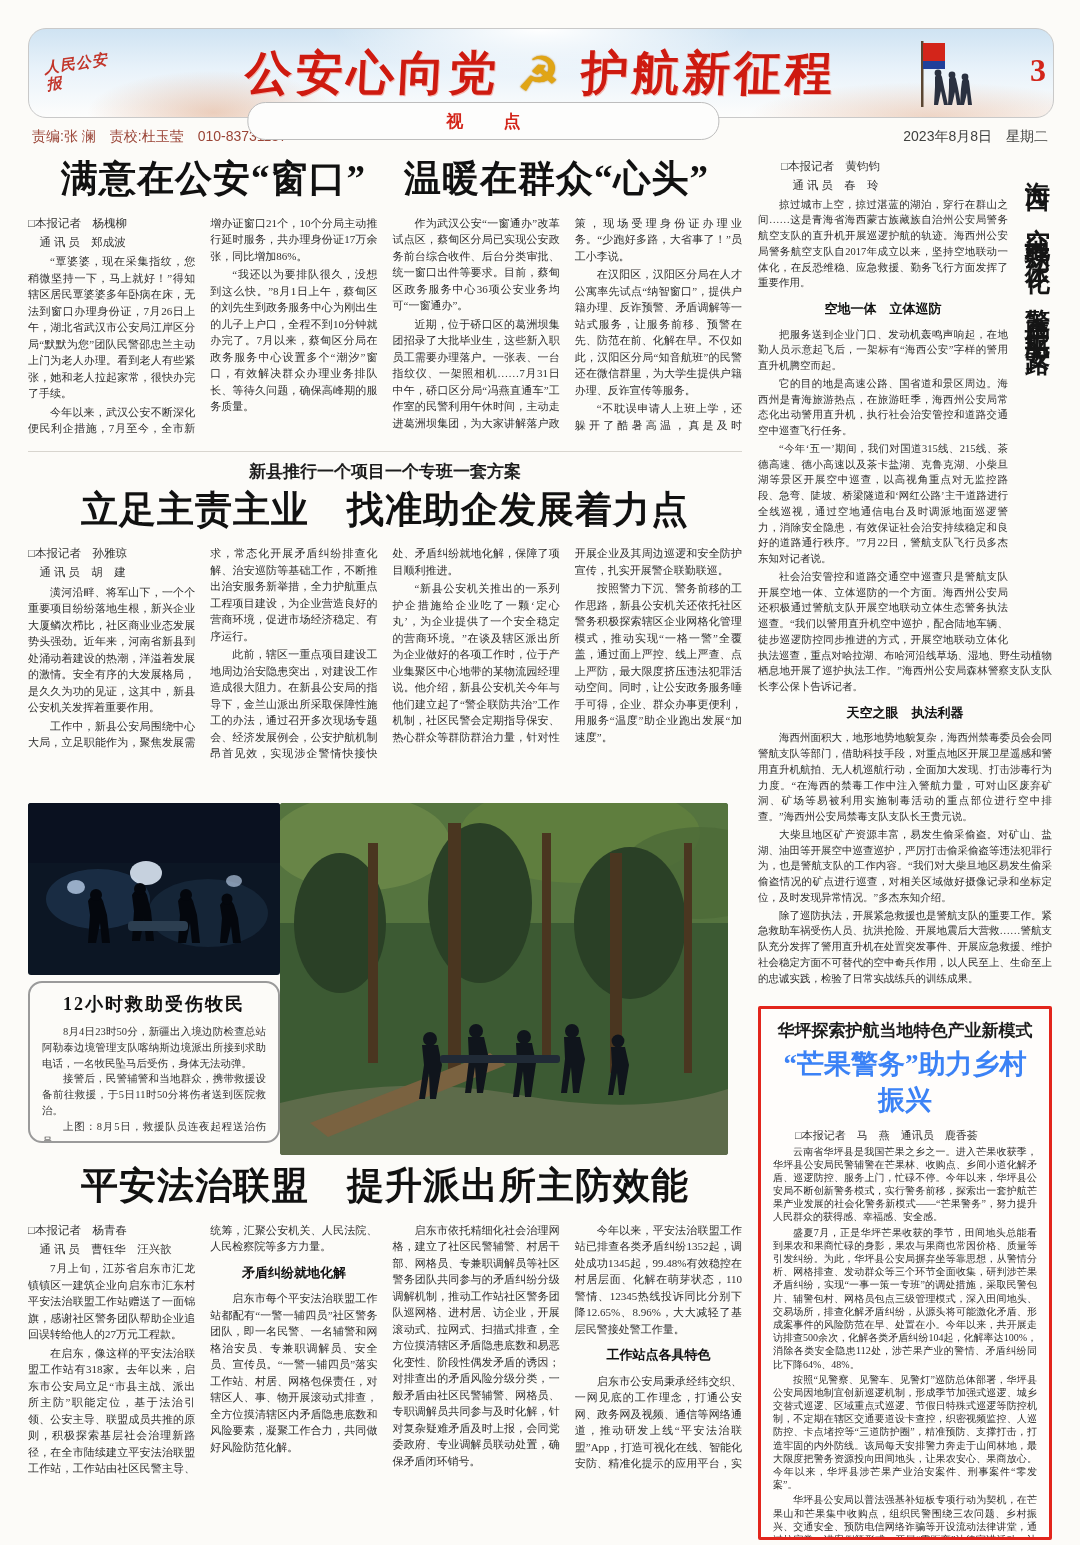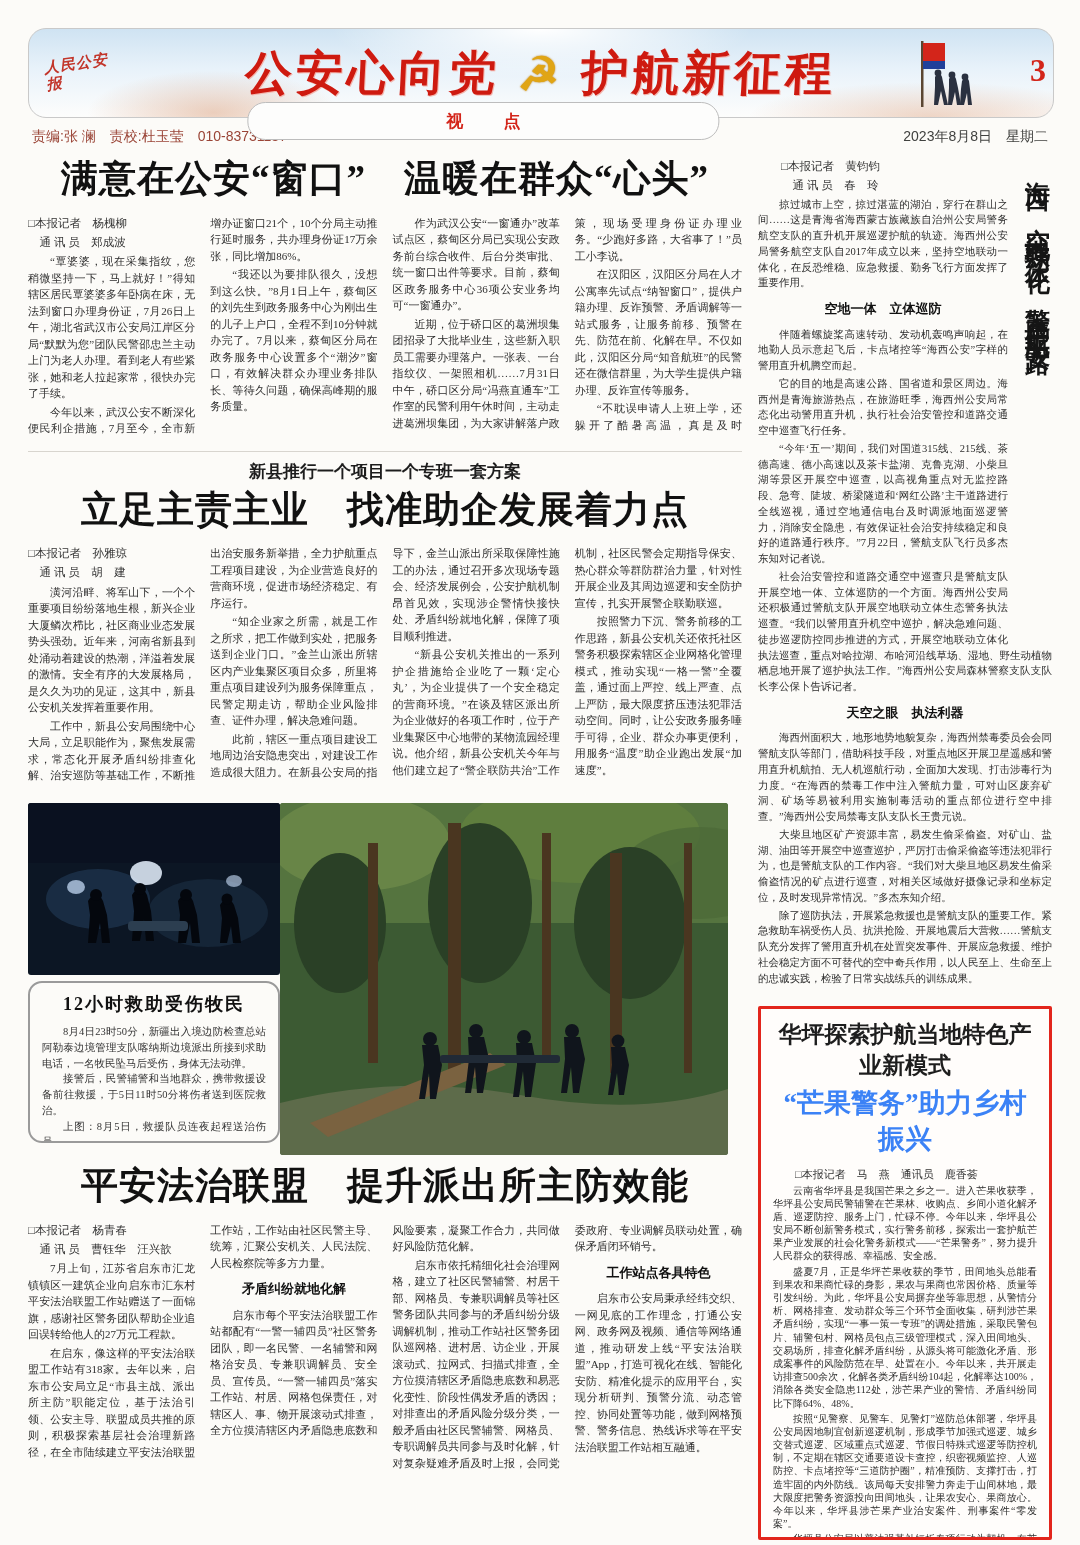--- a/index.html
+++ b/index.html
@@ -55,21 +55,21 @@
   .caption-box h3{margin:0 0 6px;text-align:center;font-size:18px;letter-spacing:2px;color:#111;}
   .caption-box p{margin:0;text-indent:2em;text-align:justify;}
   .caption-box p.note{text-indent:2em;}
   
   .haixi{height:836px;overflow:hidden;font-size:10.5px;line-height:1.5;text-align:justify;color:#2e2e2e;}
   .haixi p{margin:0 0 2px;text-indent:2em;}
   .vtitle{float:right;writing-mode:vertical-rl;font-size:25px;font-weight:bold;color:#151515;
           height:472px;margin:4px 0 10px 14px;letter-spacing:7px;line-height:1.2;}
   .redbox{margin-top:12px;border:3px solid #e2251c;border-radius:2px;padding:10px 12px;
           height:508px;overflow:hidden;background:#fffdfb;}
-  .redbox .kicker{font-size:23px;margin:0 0 4px;}
+  .redbox .kicker{font-size:17px;margin:0 0 4px;}
   .redbox .headline2{text-align:center;font-size:27px;font-weight:bold;color:#3b82f6;margin:0 0 10px;}
   .redbox .body{font-size:10px;line-height:1.32;text-align:justify;color:#2e2e2e;}
   .redbox .body p{margin:0 0 2px;text-indent:2em;}
   .redbox p.byline{font-size:11px;}
 </style>
 </head>
 <body>
 
 <div class="page">
 
@@ -127,21 +127,20 @@
       <div class="divider"></div>
 
       <div>
         <div class="kicker">新县推行一个项目一个专班一套方案</div>
         <div class="headline">立足主责主业　找准助企发展着力点</div>
         <div class="art-body h250">
           <p class="byline">□本报记者　孙雅琼</p>
           <p class="byline">　通 讯 员　胡　建</p>
           <p>潢河沿畔、将军山下，一个个重要项目纷纷落地生根，新兴企业大厦鳞次栉比，社区商业业态发展势头强劲。近年来，河南省新县到处涌动着建设的热潮，洋溢着发展的激情。安全有序的大发展格局，是久久为功的见证，这其中，新县公安机关发挥着重要作用。</p>
           <p>工作中，新县公安局围绕中心大局，立足职能作为，聚焦发展需求，常态化开展矛盾纠纷排查化解、治安巡防等基础工作，不断推出治安服务新举措，全力护航重点工程项目建设，为企业营造良好的营商环境，促进市场经济稳定、有序运行。</p>
-          <p>“知企业家之所需，就是工作之所求，把工作做到实处，把服务送到企业门口。”金兰山派出所辖区内产业集聚区项目众多，所里将重点项目建设列为服务保障重点，民警定期走访，帮助企业风险排查、证件办理，解决急难问题。</p>
           <p>此前，辖区一重点项目建设工地周边治安隐患突出，对建设工作造成很大阻力。在新县公安局的指导下，金兰山派出所采取保障性施工的办法，通过召开多次现场专题会、经济发展例会，公安护航机制昂首见效，实现涉企警情快接快处、矛盾纠纷就地化解，保障了项目顺利推进。</p>
           <p>“新县公安机关推出的一系列护企措施给企业吃了一颗‘定心丸’，为企业提供了一个安全稳定的营商环境。”在谈及辖区派出所为企业做好的各项工作时，位于产业集聚区中心地带的某物流园经理说。他介绍，新县公安机关今年与他们建立起了“警企联防共治”工作机制，社区民警会定期指导保安、热心群众等群防群治力量，针对性开展企业及其周边巡逻和安全防护宣传，扎实开展警企联勤联巡。</p>
           <p>按照警力下沉、警务前移的工作思路，新县公安机关还依托社区警务积极探索辖区企业网格化管理模式，推动实现“一格一警”全覆盖，通过面上严控、线上严查、点上严防，最大限度挤压违法犯罪活动空间。同时，让公安政务服务唾手可得，企业、群众办事更便利，用服务“温度”助企业跑出发展“加速度”。</p>
         </div>
       </div>
 
       <div class="photo-row">
         <div class="photo-left">
           <svg class="photo" width="252" height="172" viewBox="0 0 252 172">
             <rect width="252" height="172" fill="#0c1624"></rect>
@@ -210,39 +209,40 @@
       <div>
         <div class="headline">平安法治联盟　提升派出所主防效能</div>
         <div class="art-body h260">
           <p class="byline">□本报记者　杨青春</p>
           <p class="byline">　通 讯 员　曹钰华　汪兴歆</p>
           <p>7月上旬，江苏省启东市汇龙镇镇区一建筑企业向启东市汇东村平安法治联盟工作站赠送了一面锦旗，感谢社区警务团队帮助企业追回误转给他人的27万元工程款。</p>
           <p>在启东，像这样的平安法治联盟工作站有318家。去年以来，启东市公安局立足“市县主战、派出所主防”职能定位，基于法治引领、公安主导、联盟成员共推的原则，积极探索基层社会治理新路径，在全市陆续建立平安法治联盟工作站，工作站由社区民警主导、统筹，汇聚公安机关、人民法院、人民检察院等多方力量。</p>
           <p class="subhead">矛盾纠纷就地化解</p>
           <p>启东市每个平安法治联盟工作站都配有“一警一辅四员”社区警务团队，即一名民警、一名辅警和网格治安员、专兼职调解员、安全员、宣传员。“一警一辅四员”落实工作站、村居、网格包保责任，对辖区人、事、物开展滚动式排查，全方位摸清辖区内矛盾隐患底数和风险要素，凝聚工作合力，共同做好风险防范化解。</p>
           <p>启东市依托精细化社会治理网格，建立了社区民警辅警、村居干部、网格员、专兼职调解员等社区警务团队共同参与的矛盾纠纷分级调解机制，推动工作站社区警务团队巡网格、进村居、访企业，开展滚动式、拉网式、扫描式排查，全方位摸清辖区矛盾隐患底数和易恶化变性、阶段性偶发矛盾的诱因；对排查出的矛盾风险分级分类，一般矛盾由社区民警辅警、网格员、专职调解员共同参与及时化解，针对复杂疑难矛盾及时上报，会同党委政府、专业调解员联动处置，确保矛盾闭环销号。</p>
+          <p>今年以来，平安法治联盟工作站已排查各类矛盾纠纷1352起，调处成功1345起，99.48%有效稳控在村居层面、化解在萌芽状态，110警情、12345热线投诉同比分别下降12.65%、8.96%，大大减轻了基层民警接处警工作量。</p>
           <p class="subhead">工作站点各具特色</p>
           <p>启东市公安局秉承经纬交织、一网见底的工作理念，打通公安网、政务网及视频、通信等网络通道，推动研发上线“平安法治联盟”App，打造可视化在线、智能化安防、精准化提示的应用平台，实现分析研判、预警分流、动态管控、协同处置等功能，做到网格预警、警务信息、热线诉求等在平安法治联盟工作站相互融通。</p>
 
         </div>
       </div>
     </div>
 
     <div class="side-col">
 
       <div class="haixi">
         <div class="vtitle">海西：空地联动一体化　警鹰护航平安路</div>
         <p class="byline">□本报记者　黄钧钧</p>
         <p class="byline">　通 讯 员　春　玲</p>
         <p>掠过城市上空，掠过湛蓝的湖泊，穿行在群山之间……这是青海省海西蒙古族藏族自治州公安局警务航空支队的直升机开展巡逻护航的轨迹。海西州公安局警务航空支队自2017年成立以来，坚持空地联动一体化，在反恐维稳、应急救援、勤务飞行方面发挥了重要作用。</p>
         <p class="subhead">空地一体　立体巡防</p>
-        <p>伴随着螺旋桨高速转动、发动机轰鸣声响起，在地勤人员示意起飞后，卡点堵控等“海西公安”字样的警用直升机腾空而起。</p>
+        <p>把服务送到企业门口、发动机轰鸣声响起，在地勤人员示意起飞后，一架标有“海西公安”字样的警用直升机腾空而起。</p>
         <p>它的目的地是高速公路、国省道和景区周边。海西州是青海旅游热点，在旅游旺季，海西州公安局常态化出动警用直升机，执行社会治安管控和道路交通空中巡查飞行任务。</p>
         <p>“今年‘五一’期间，我们对国道315线、215线、茶德高速、德小高速以及茶卡盐湖、克鲁克湖、小柴旦湖等景区开展空中巡查，以高视角重点对无监控路段、急弯、陡坡、桥梁隧道和‘网红公路’主干道路进行全线巡视，通过空地通信电台及时调派地面巡逻警力，消除安全隐患，有效保证社会治安持续稳定和良好的道路通行秩序。”7月22日，警航支队飞行员多杰东知对记者说。</p>
-        <p>社会治安管控和道路交通空中巡查只是警航支队开展空地一体、立体巡防的一个方面。海西州公安局还积极通过警航支队开展空地联动立体生态警务执法巡查。“我们以警用直升机空中巡护，解决急难问题、徒步巡逻防控同步推进的方式，开展空地联动立体化执法巡查，重点对哈拉湖、布哈河沿线草场、湿地、野生动植物栖息地开展了巡护执法工作。”海西州公安局森林警察支队支队长李公保卜告诉记者。</p>
+        <p>社会治安管控和道路交通空中巡查只是警航支队开展空地一体、立体巡防的一个方面。海西州公安局还积极通过警航支队开展空地联动立体生态警务执法巡查。“我们以警用直升机空中巡护，配合陆地车辆、徒步巡逻防控同步推进的方式，开展空地联动立体化执法巡查，重点对哈拉湖、布哈河沿线草场、湿地、野生动植物栖息地开展了巡护执法工作。”海西州公安局森林警察支队支队长李公保卜告诉记者。</p>
         <p class="subhead">天空之眼　执法利器</p>
         <p>海西州面积大，地形地势地貌复杂，海西州禁毒委员会会同警航支队等部门，借助科技手段，对重点地区开展卫星遥感和警用直升机航拍、无人机巡航行动，全面加大发现、打击涉毒行为力度。“在海西的禁毒工作中注入警航力量，可对山区废弃矿洞、矿场等易被利用实施制毒活动的重点部位进行空中排查。”海西州公安局禁毒支队支队长王贵元说。</p>
         <p>大柴旦地区矿产资源丰富，易发生偷采偷盗。对矿山、盐湖、油田等开展空中巡查巡护，严厉打击偷采偷盗等违法犯罪行为，也是警航支队的工作内容。“我们对大柴旦地区易发生偷采偷盗情况的矿点进行巡查，对相关区域做好摄像记录和坐标定位，及时发现异常情况。”多杰东知介绍。</p>
         <p>除了巡防执法，开展紧急救援也是警航支队的重要工作。紧急救助车祸受伤人员、抗洪抢险、开展地震后大营救……警航支队充分发挥了警用直升机在处置突发事件、开展应急救援、维护社会稳定方面不可替代的空中奇兵作用，以人民至上、生命至上的忠诚实践，检验了日常实战练兵的训练成果。</p>
 
       </div>
 
       <div class="redbox">
         <div class="kicker">华坪探索护航当地特色产业新模式</div>
         <div class="headline2">“芒果警务”助力乡村振兴</div>

